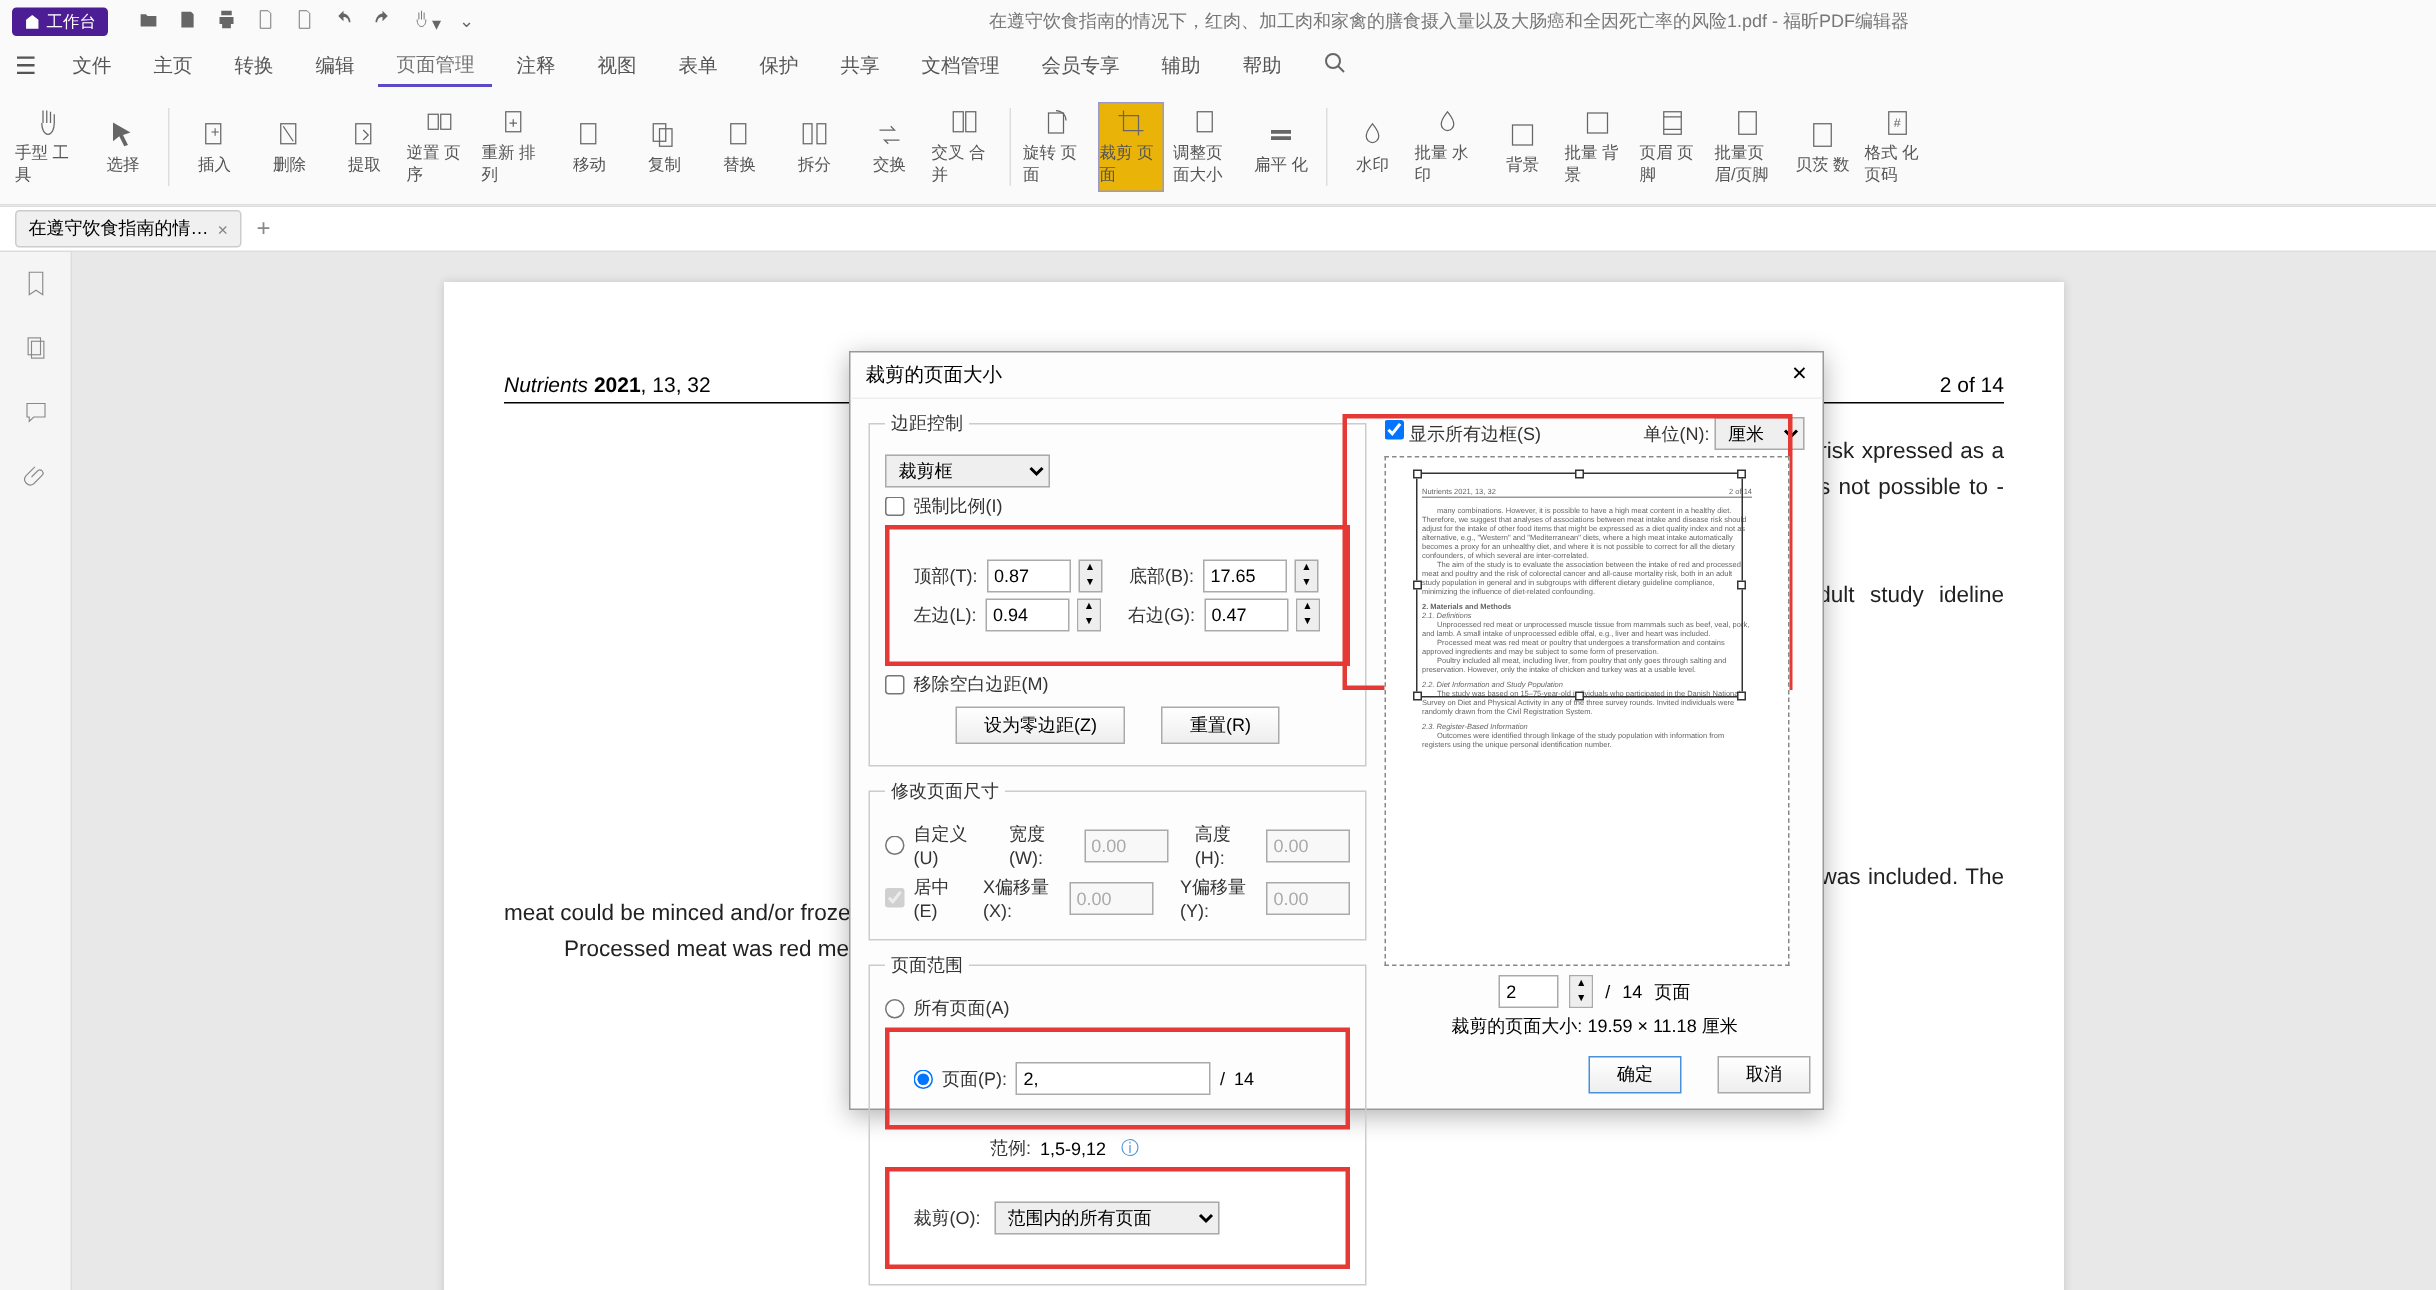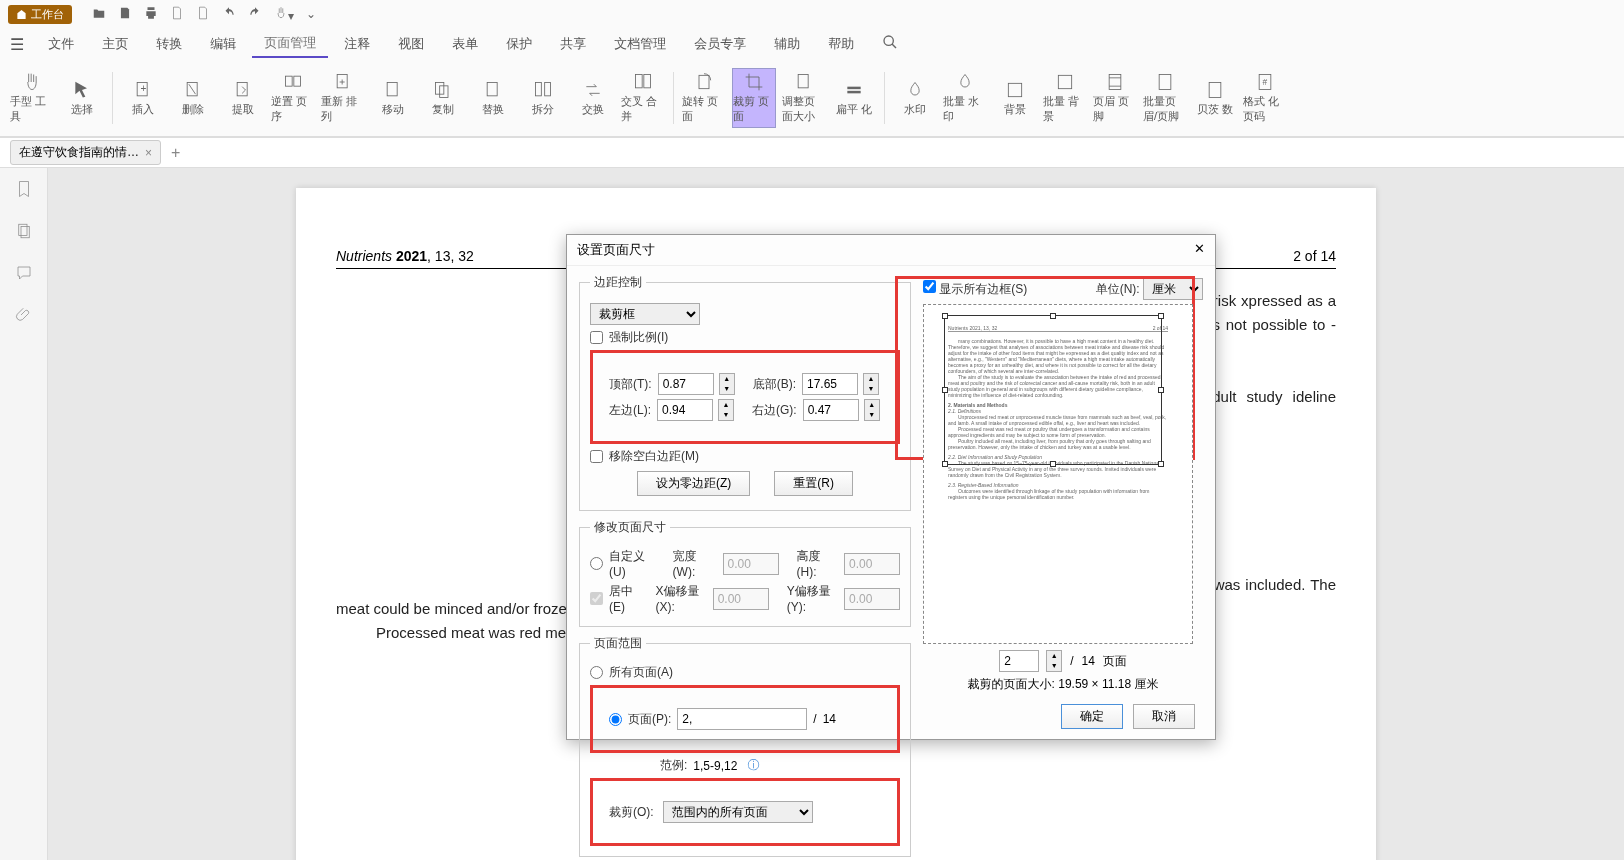--- a/index.html
+++ b/index.html
@@ -1,34 +1,34 @@
 <!DOCTYPE html>
 <html><head>
 <meta charset="utf-8">
 <style>
 * { margin: 0; padding: 0; box-sizing: border-box; font-family: "Microsoft YaHei", Arial, sans-serif; }
 body { background: #f5f5f5; width: 1624px; height: 860px; overflow: hidden; position: relative; }
 
 .app-header { background: #fafafa; border-bottom: 1px solid #ddd; }
 .title-bar { display: flex; align-items: center; height: 28px; padding: 0 8px; font-size: 12px; color: #666; }
-.workspace-tab { background: #a16207; color: #fff; padding: 2px 8px; border-radius: 3px; font-size: 11px; display: inline-flex; align-items: center; }
+.workspace-tab { background: #4c1d95; color: #fff; padding: 2px 8px; border-radius: 3px; font-size: 11px; display: inline-flex; align-items: center; }
 .workspace-tab svg { margin-right: 4px; }
 .title-icons { display: flex; gap: 12px; margin-left: 20px; align-items: center; }
 .title-icons span svg { fill: #666; }
 .doc-title { flex: 1; text-align: center; color: #777; font-size: 12px; }
 
 .menu-bar { display: flex; align-items: center; padding: 4px 10px; gap: 4px; height: 32px; }
 .hamburger { margin-right: 8px; color: #555; }
 .menu-item { padding: 4px 12px; font-size: 13px; color: #555; cursor: pointer; }
 .menu-item.active { color: #737373; border-bottom: 2px solid #5b4ac7; }
 .search-ic { margin-left: 12px; }
 
 .ribbon { display: flex; padding: 8px 10px; gap: 6px; background: #fafafa; border-bottom: 1px solid #ddd; }
 .ribbon-btn { display: flex; flex-direction: column; align-items: center; justify-content: center; width: 44px; height: 60px; font-size: 11px; color: #555; cursor: pointer; }
-.ribbon-btn.active { background: #c4b5fd; border: 1px solid #9999cc; }
+.ribbon-btn.active { background: #eab308; border: 1px solid #9999cc; }
 .ribbon-btn svg { fill: #666; margin-bottom: 2px; }
 .ribbon-sep { width: 1px; background: #ddd; margin: 4px 2px; }
 
 .tab-strip { display: flex; align-items: center; padding: 4px 10px; background: #fff; border-bottom: 1px solid #ddd; height: 30px; }
 .doc-tab { display: flex; align-items: center; padding: 3px 8px; background: #f0f0f0; border: 1px solid #ccc; font-size: 12px; border-radius: 3px; }
 .doc-tab .close { margin-left: 6px; color: #888; cursor: pointer; }
 .plus-tab { margin-left: 10px; color: #888; font-size: 16px; cursor: pointer; }
 
 .main-area { display: flex; height: calc(100% - 160px); background: #e8e8e8; }
 .side-panel { width: 48px; background: #f5f5f5; border-right: 1px solid #ddd; display: flex; flex-direction: column; align-items: center; padding-top: 12px; gap: 20px; }
@@ -61,21 +61,21 @@
 .disabled { color: #aaa; }
 .red-box { border: 3px solid #e53935; padding: 16px; margin: 2px 0; }
 
 .preview-box { border: 1px dashed #888; width: 270px; height: 340px; padding: 8px; background: #fff; position: relative; font-size: 5px; color: #666; overflow: hidden; }
 .crop-rect { position: absolute; left: 20px; top: 10px; width: 218px; height: 150px; border: 1px solid #333; }
 .crop-handle { position: absolute; width: 6px; height: 6px; background: #fff; border: 1px solid #333; }
 .preview-text { font-size: 5px; line-height: 1.2; padding: 12px 16px; }
 
 .page-spinner-row { display: flex; align-items: center; justify-content: center; gap: 8px; font-size: 12px; margin-top: 6px; }
 .crop-size { text-align: center; font-size: 12px; margin-top: 4px; }
-.dialog-footer { position: absolute; bottom: 10px; right: 20px; display: flex; gap: 10px; }
+.dialog-footer { position: absolute; bottom: 10px; right: 8px; display: flex; gap: 24px; }
 
 .red-overlay-preview { position: absolute; border: 3px solid #e53935; }
 </style>
 </head>
 <body>
 
 <div class="app-header">
   <div class="title-bar">
     <span class="workspace-tab">
       <svg width="11" height="11" viewBox="0 0 24 24">
@@ -103,20 +103,21 @@
             <path d="M12 5V2L6 8l6 6V9c3 0 6 2 6 6h2c0-5-4-10-8-10z"></path>
           </svg></span>
       <span><svg width="14" height="14" viewBox="0 0 24 24">
             <path d="M12 5V2l6 6-6 6V9c-3 0-6 2-6 6H4c0-5 4-10 8-10z"></path>
           </svg></span>
       <span><svg width="14" height="14" viewBox="0 0 24 24">
             <path d="M12 2v10M9 4v8M15 4v8M7 12c0 5 2 8 5 8s5-3 5-8" fill="none" stroke="#666"></path>
           </svg>▾</span>
       <span>⌄</span>
     </div>
+    <div class="doc-title">在遵守饮食指南的情况下，红肉、加工肉和家禽的膳食摄入量以及大肠癌和全因死亡率的风险1.pdf - 福昕PDF编辑器</div>
   </div>
 
   <div class="menu-bar">
     <span class="hamburger">☰</span>
     <span class="menu-item">文件</span>
     <span class="menu-item">主页</span>
     <span class="menu-item">转换</span>
     <span class="menu-item">编辑</span>
     <span class="menu-item active">页面管理</span>
     <span class="menu-item">注释</span>
@@ -356,21 +357,21 @@
       <div class="page-text" style="margin-top:140px;">
         <p><span style="margin-left:560px">mmals such as beef, veal, e.g., liver and heart was included. The meat could be minced and/or frozen. It was usually eaten cooked.</span></p>
         <p style="text-indent:40px;">Processed meat was red meat or poultry that undergoes a transformation and contains</p>
       </div>
     </div>
   </div>
 </div>
 
 <div class="dialog">
   <div class="dialog-title">
-    <span>设置页面尺寸</span>
+    <span>裁剪的页面大小</span>
     <span class="close">✕</span>
   </div>
   <div class="dialog-body">
     <div class="dialog-left">
       <fieldset>
         <legend>边距控制</legend>
         <div class="row">
           <select style="width:110px;"><option>裁剪框</option></select>
         </div>
         <div class="row">

